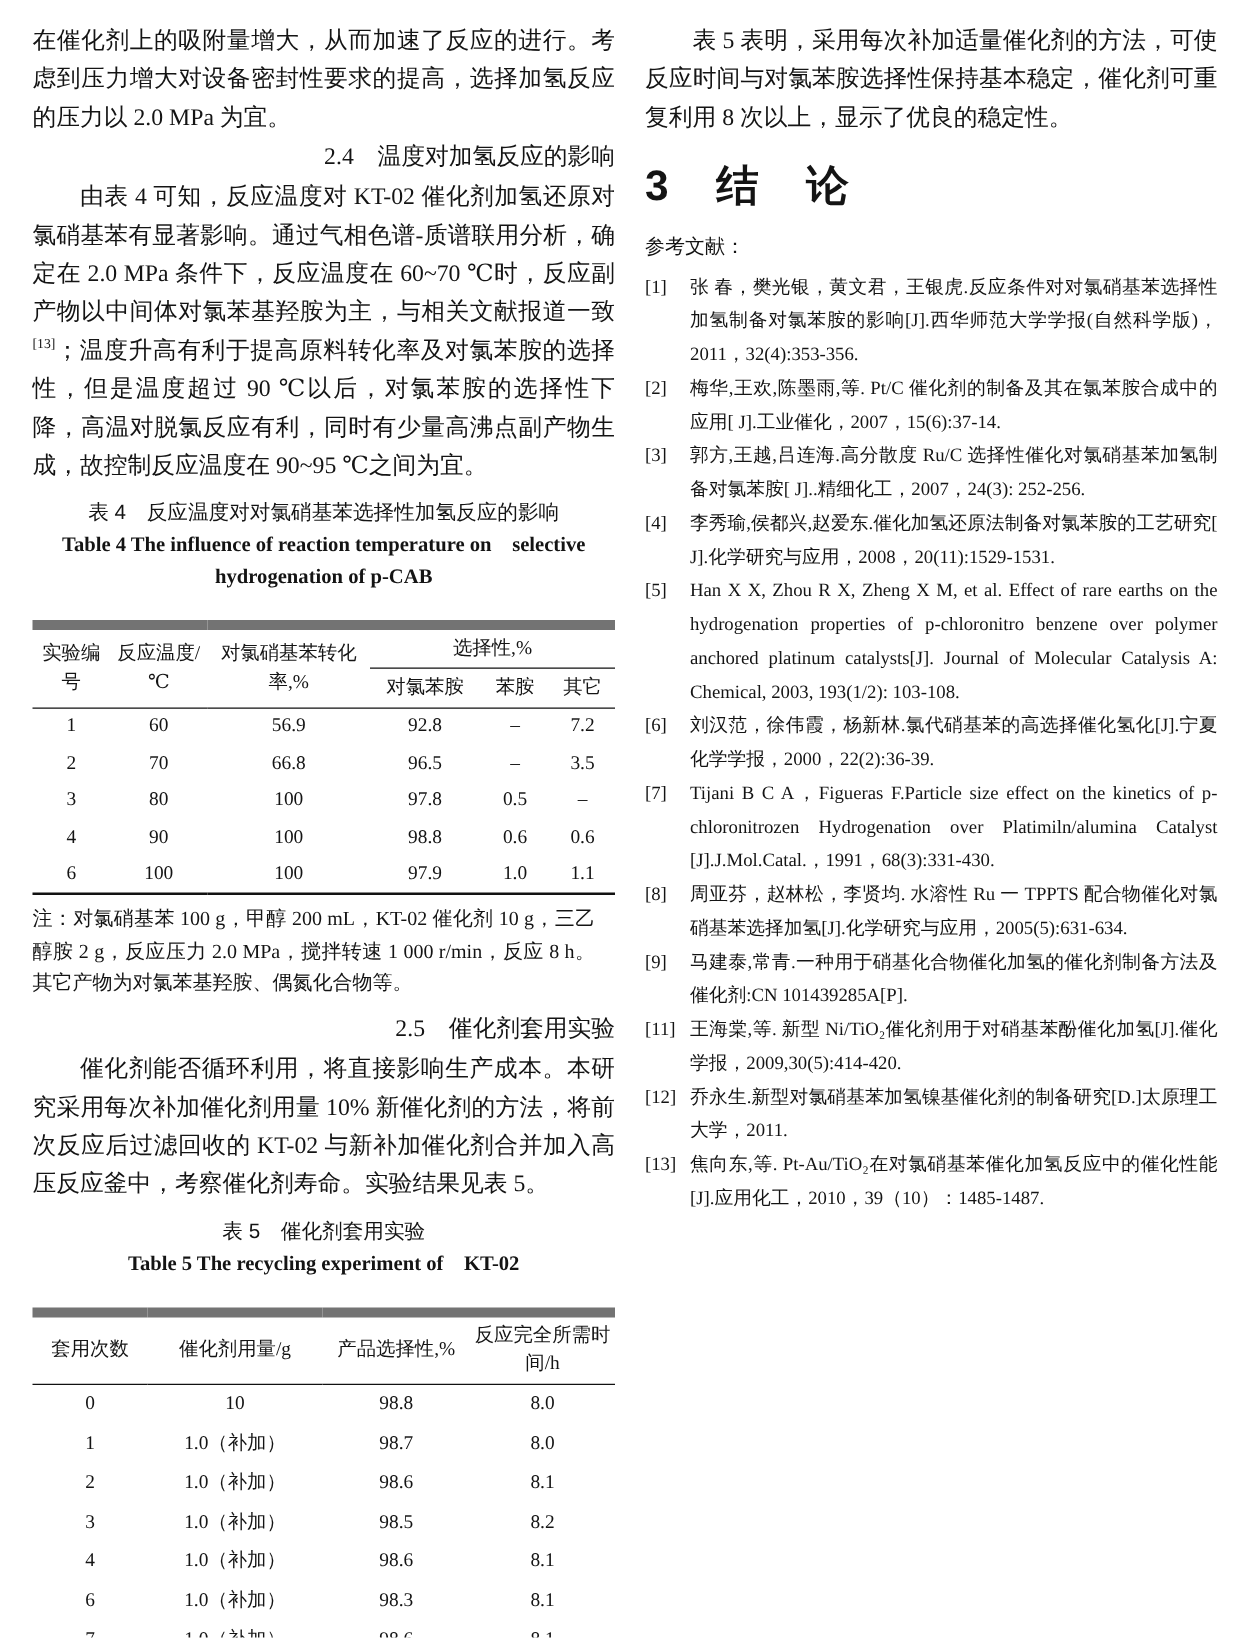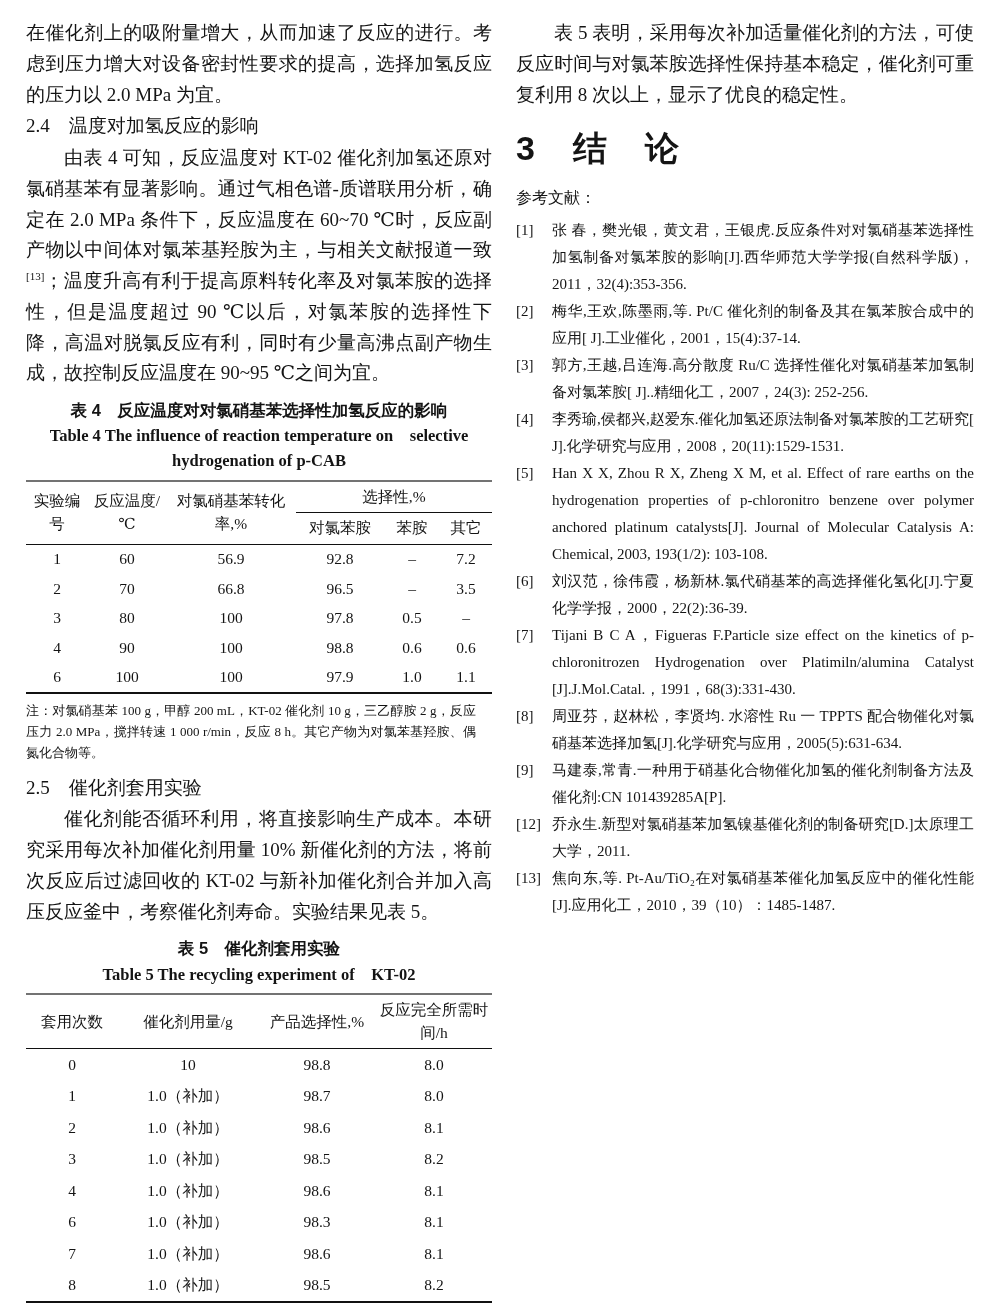--- a/index.html
+++ b/index.html
@@ -9,43 +9,43 @@
     font-family:"Liberation Serif","DejaVu Serif",serif;
     color:#141414;
   }
   .page { display:flex; gap:24px; padding:18px 20px 0 26px; }
   .col { display:block; }
   .col-left  { width:466px; }
   .col-right { width:458px; }
 
   .body-text { font-size:19px; line-height:1.62; text-align:justify; }
   .indent { text-indent:2em; }
-  .sub-heading { font-size:19px; font-weight:normal; line-height:1.62; margin:1px 0; }
+  .sub-heading { font-size:19px; font-weight:normal; line-height:1.62; margin:1px 0;text-align:right; }
 
   sup.citation { font-size:11px; line-height:0; }
 
   .tbl-caption { text-align:center; margin-top:8px; }
   .tbl-caption-zh {
     font-family:"Liberation Sans","DejaVu Sans",sans-serif;
-    font-size:16.5px; font-weight:700; line-height:1.65;
+    font-size:16.5px; font-weight:400; line-height:1.65;
   }
   .tbl-caption-en { font-size:16.5px; font-weight:700; line-height:1.5; }
 
   table.sci-table {
-    width:100%; border-collapse:collapse; margin-top:6px;
+    width:100%; border-collapse:collapse; margin-top:22px;
     font-size:15.5px;
-    border-top:2px solid #737373; border-bottom:2px solid #111;
+    border-top:8px solid #737373; border-bottom:2px solid #111;
   }
   table.sci-table thead { border-bottom:1.5px solid #111; }
   table.sci-table th { font-weight:normal; padding:4px 2px; text-align:center; line-height:1.45; vertical-align:middle; }
   table.sci-table td { padding:3.5px 2px; text-align:center; line-height:1.45; }
   th.group-head { border-bottom:1px solid #111; }
   table.t5 td { padding:4.5px 2px; }
 
-  .tbl-note { font-size:13px; line-height:1.6; text-align:justify; margin:7px 16px 9px 0; }
+  .tbl-note { font-size:16px; line-height:1.6; text-align:justify; margin:7px 16px 9px 0; }
 
   .conclusion-heading {
     font-family:"Liberation Sans","DejaVu Sans",sans-serif;
     font-size:34px; font-weight:700; margin:16px 0 12px 0; letter-spacing:2px;
   }
   .refs-label { font-size:16px; line-height:1.8; margin:12px 0 4px 0; }
   .refs { font-size:15px; line-height:1.8; }
   .ref { display:flex; }
   .ref-num { flex:0 0 2.4em; }
   .ref-text { flex:1; text-align:justify; }
@@ -208,21 +208,21 @@
 
     <div class="refs-label">参考文献：</div>
 
     <div class="refs">
       <div class="ref">
           <span class="ref-num">[1]</span>
           <span class="ref-text">张 春，樊光银，黄文君，王银虎.反应条件对对氯硝基苯选择性加氢制备对氯苯胺的影响[J].西华师范大学学报(自然科学版)，2011，32(4):353-356.</span>
         </div>
         <div class="ref">
           <span class="ref-num">[2]</span>
-          <span class="ref-text">梅华,王欢,陈墨雨,等. Pt/C 催化剂的制备及其在氯苯胺合成中的应用[ J].工业催化，2001，15(4):37-14.</span>
+          <span class="ref-text">梅华,王欢,陈墨雨,等. Pt/C 催化剂的制备及其在氯苯胺合成中的应用[ J].工业催化，2007，15(6):37-14.</span>
         </div>
         <div class="ref">
           <span class="ref-num">[3]</span>
           <span class="ref-text">郭方,王越,吕连海.高分散度 Ru/C 选择性催化对氯硝基苯加氢制备对氯苯胺[ J]..精细化工，2007，24(3): 252-256.</span>
         </div>
         <div class="ref">
           <span class="ref-num">[4]</span>
           <span class="ref-text">李秀瑜,侯都兴,赵爱东.催化加氢还原法制备对氯苯胺的工艺研究[ J].化学研究与应用，2008，20(11):1529-1531.</span>
         </div>
         <div class="ref">
@@ -239,20 +239,24 @@
         </div>
         <div class="ref">
           <span class="ref-num">[8]</span>
           <span class="ref-text">周亚芬，赵林松，李贤均. 水溶性 Ru 一 TPPTS 配合物催化对氯硝基苯选择加氢[J].化学研究与应用，2005(5):631-634.</span>
         </div>
         <div class="ref">
           <span class="ref-num">[9]</span>
           <span class="ref-text">马建泰,常青.一种用于硝基化合物催化加氢的催化剂制备方法及催化剂:CN 101439285A[P].</span>
         </div>
         <div class="ref">
+          <span class="ref-num">[11]</span>
+          <span class="ref-text">王海棠,等. 新型 Ni/TiO₂催化剂用于对硝基苯酚催化加氢[J].催化学报，2009,30(5):414-420.</span>
+        </div>
+        <div class="ref">
           <span class="ref-num">[12]</span>
           <span class="ref-text">乔永生.新型对氯硝基苯加氢镍基催化剂的制备研究[D.]太原理工大学，2011.</span>
         </div>
         <div class="ref">
           <span class="ref-num">[13]</span>
           <span class="ref-text">焦向东,等. Pt-Au/TiO₂在对氯硝基苯催化加氢反应中的催化性能[J].应用化工，2010，39（10）：1485-1487.</span>
         </div>
     </div>
   </div>
 

